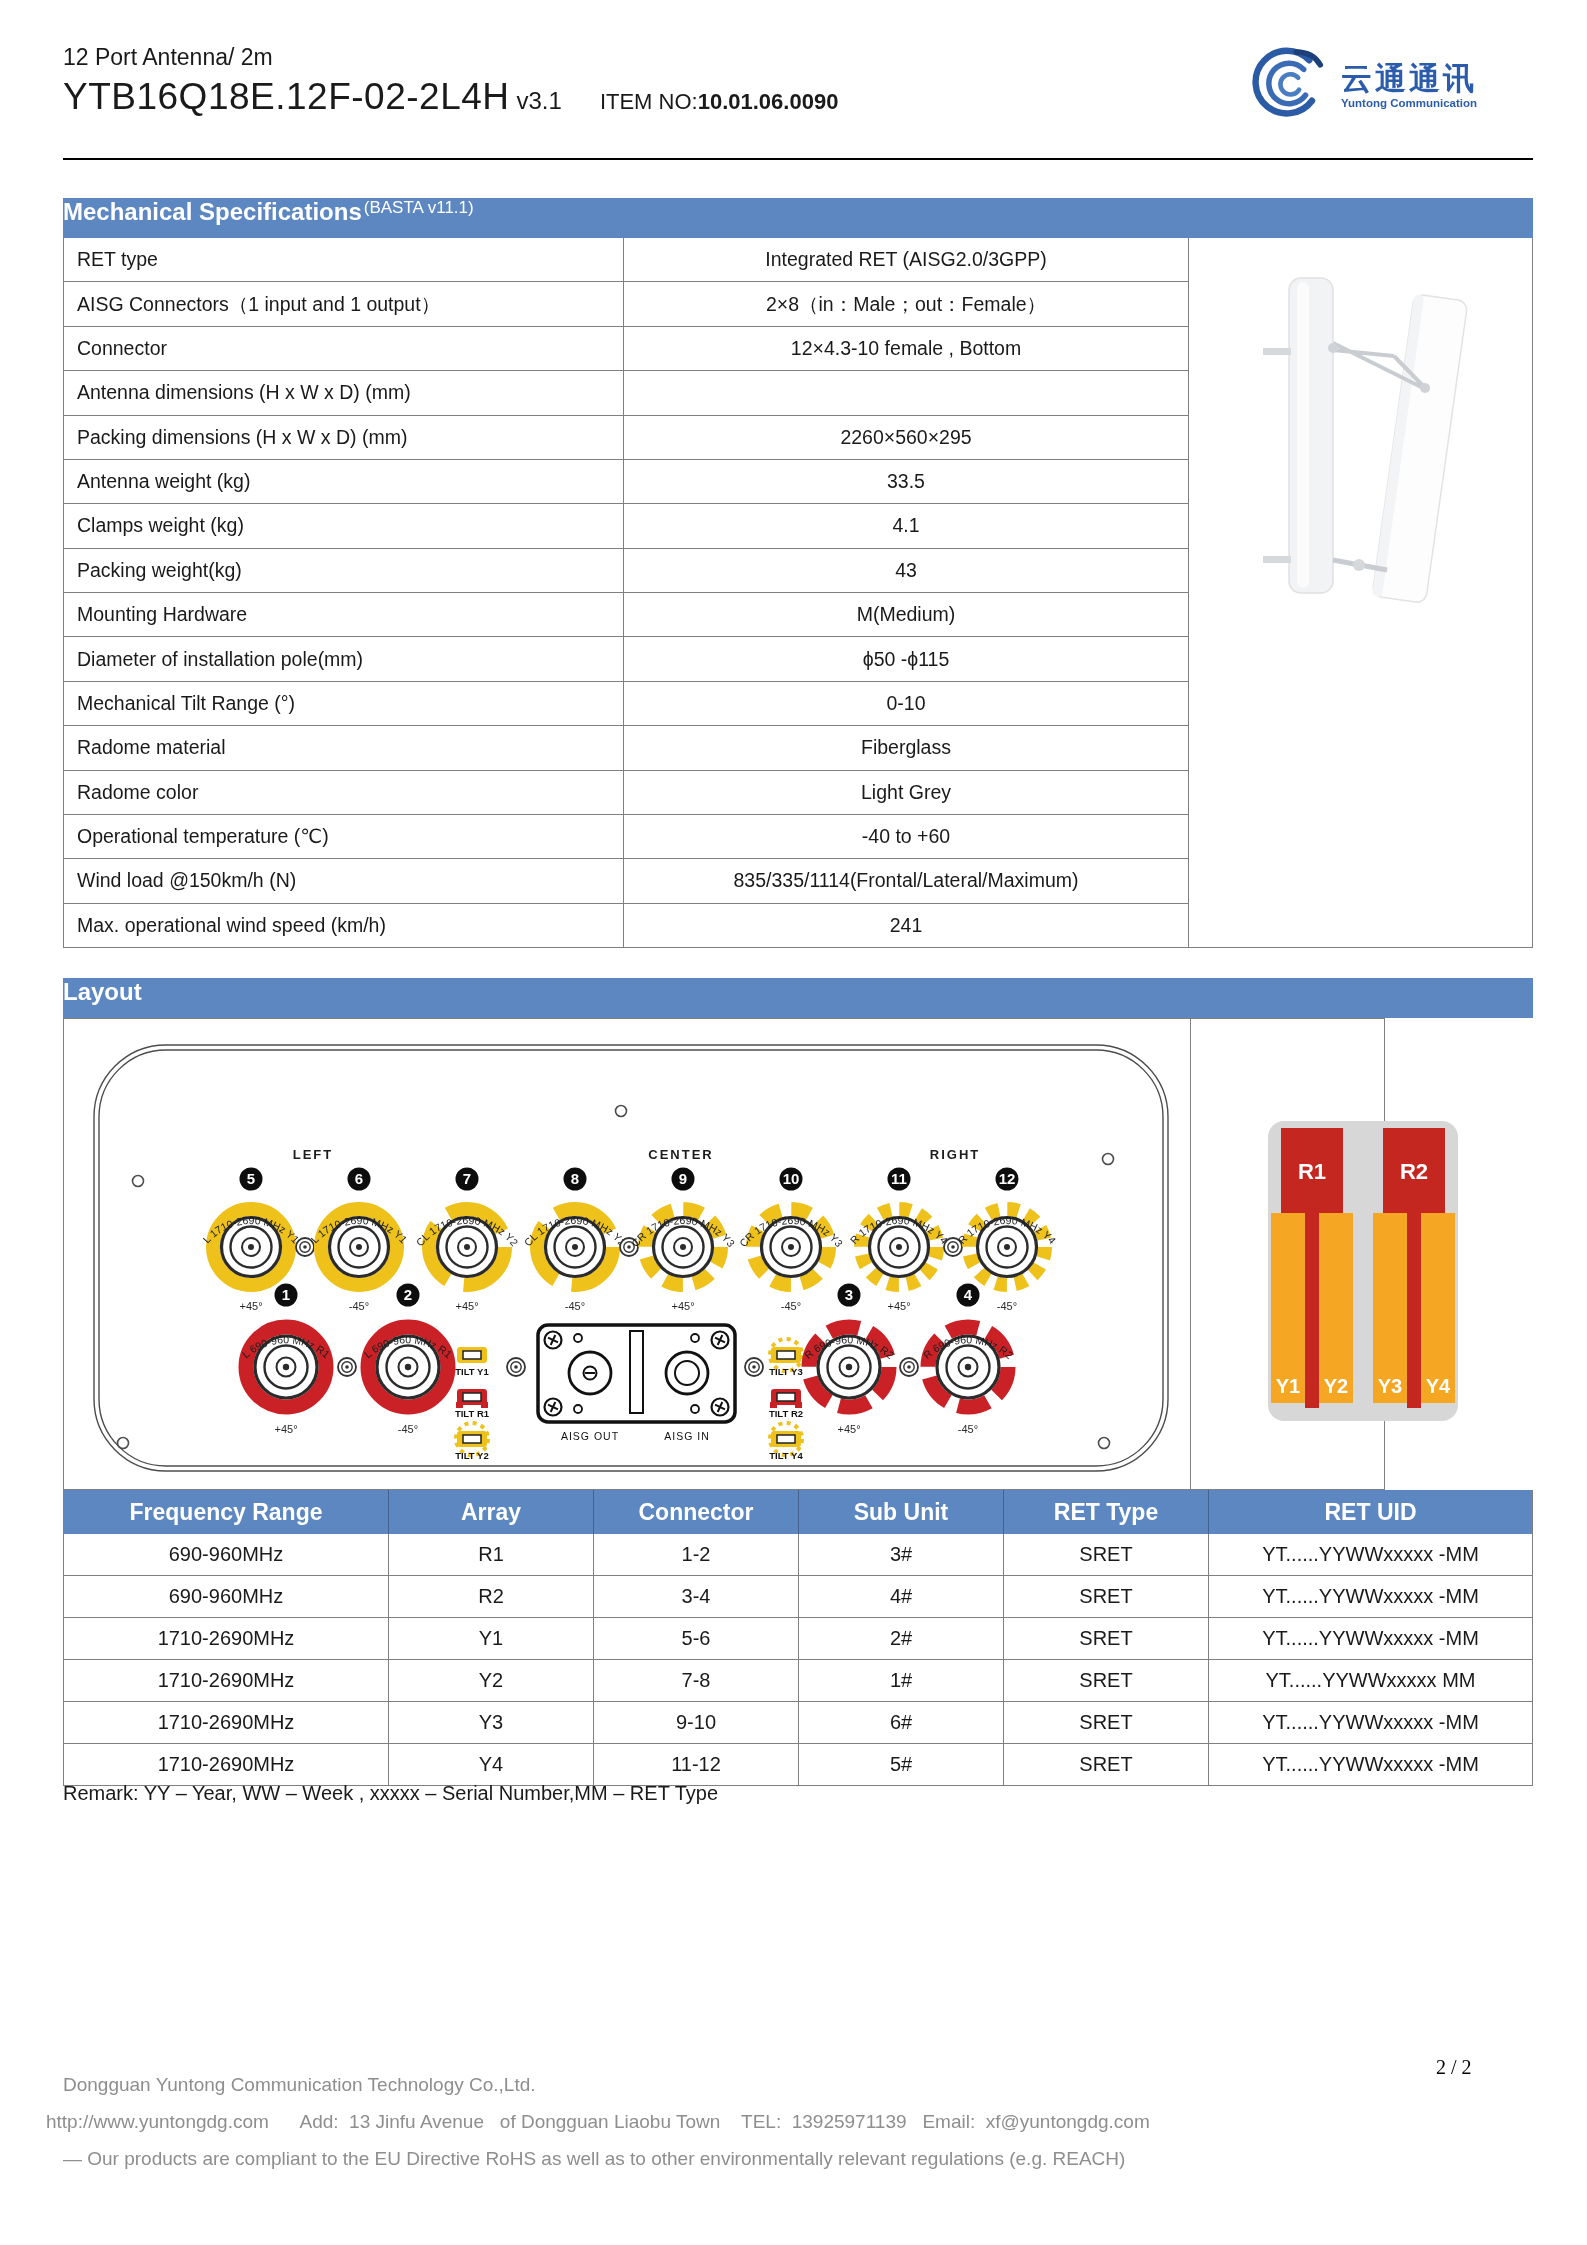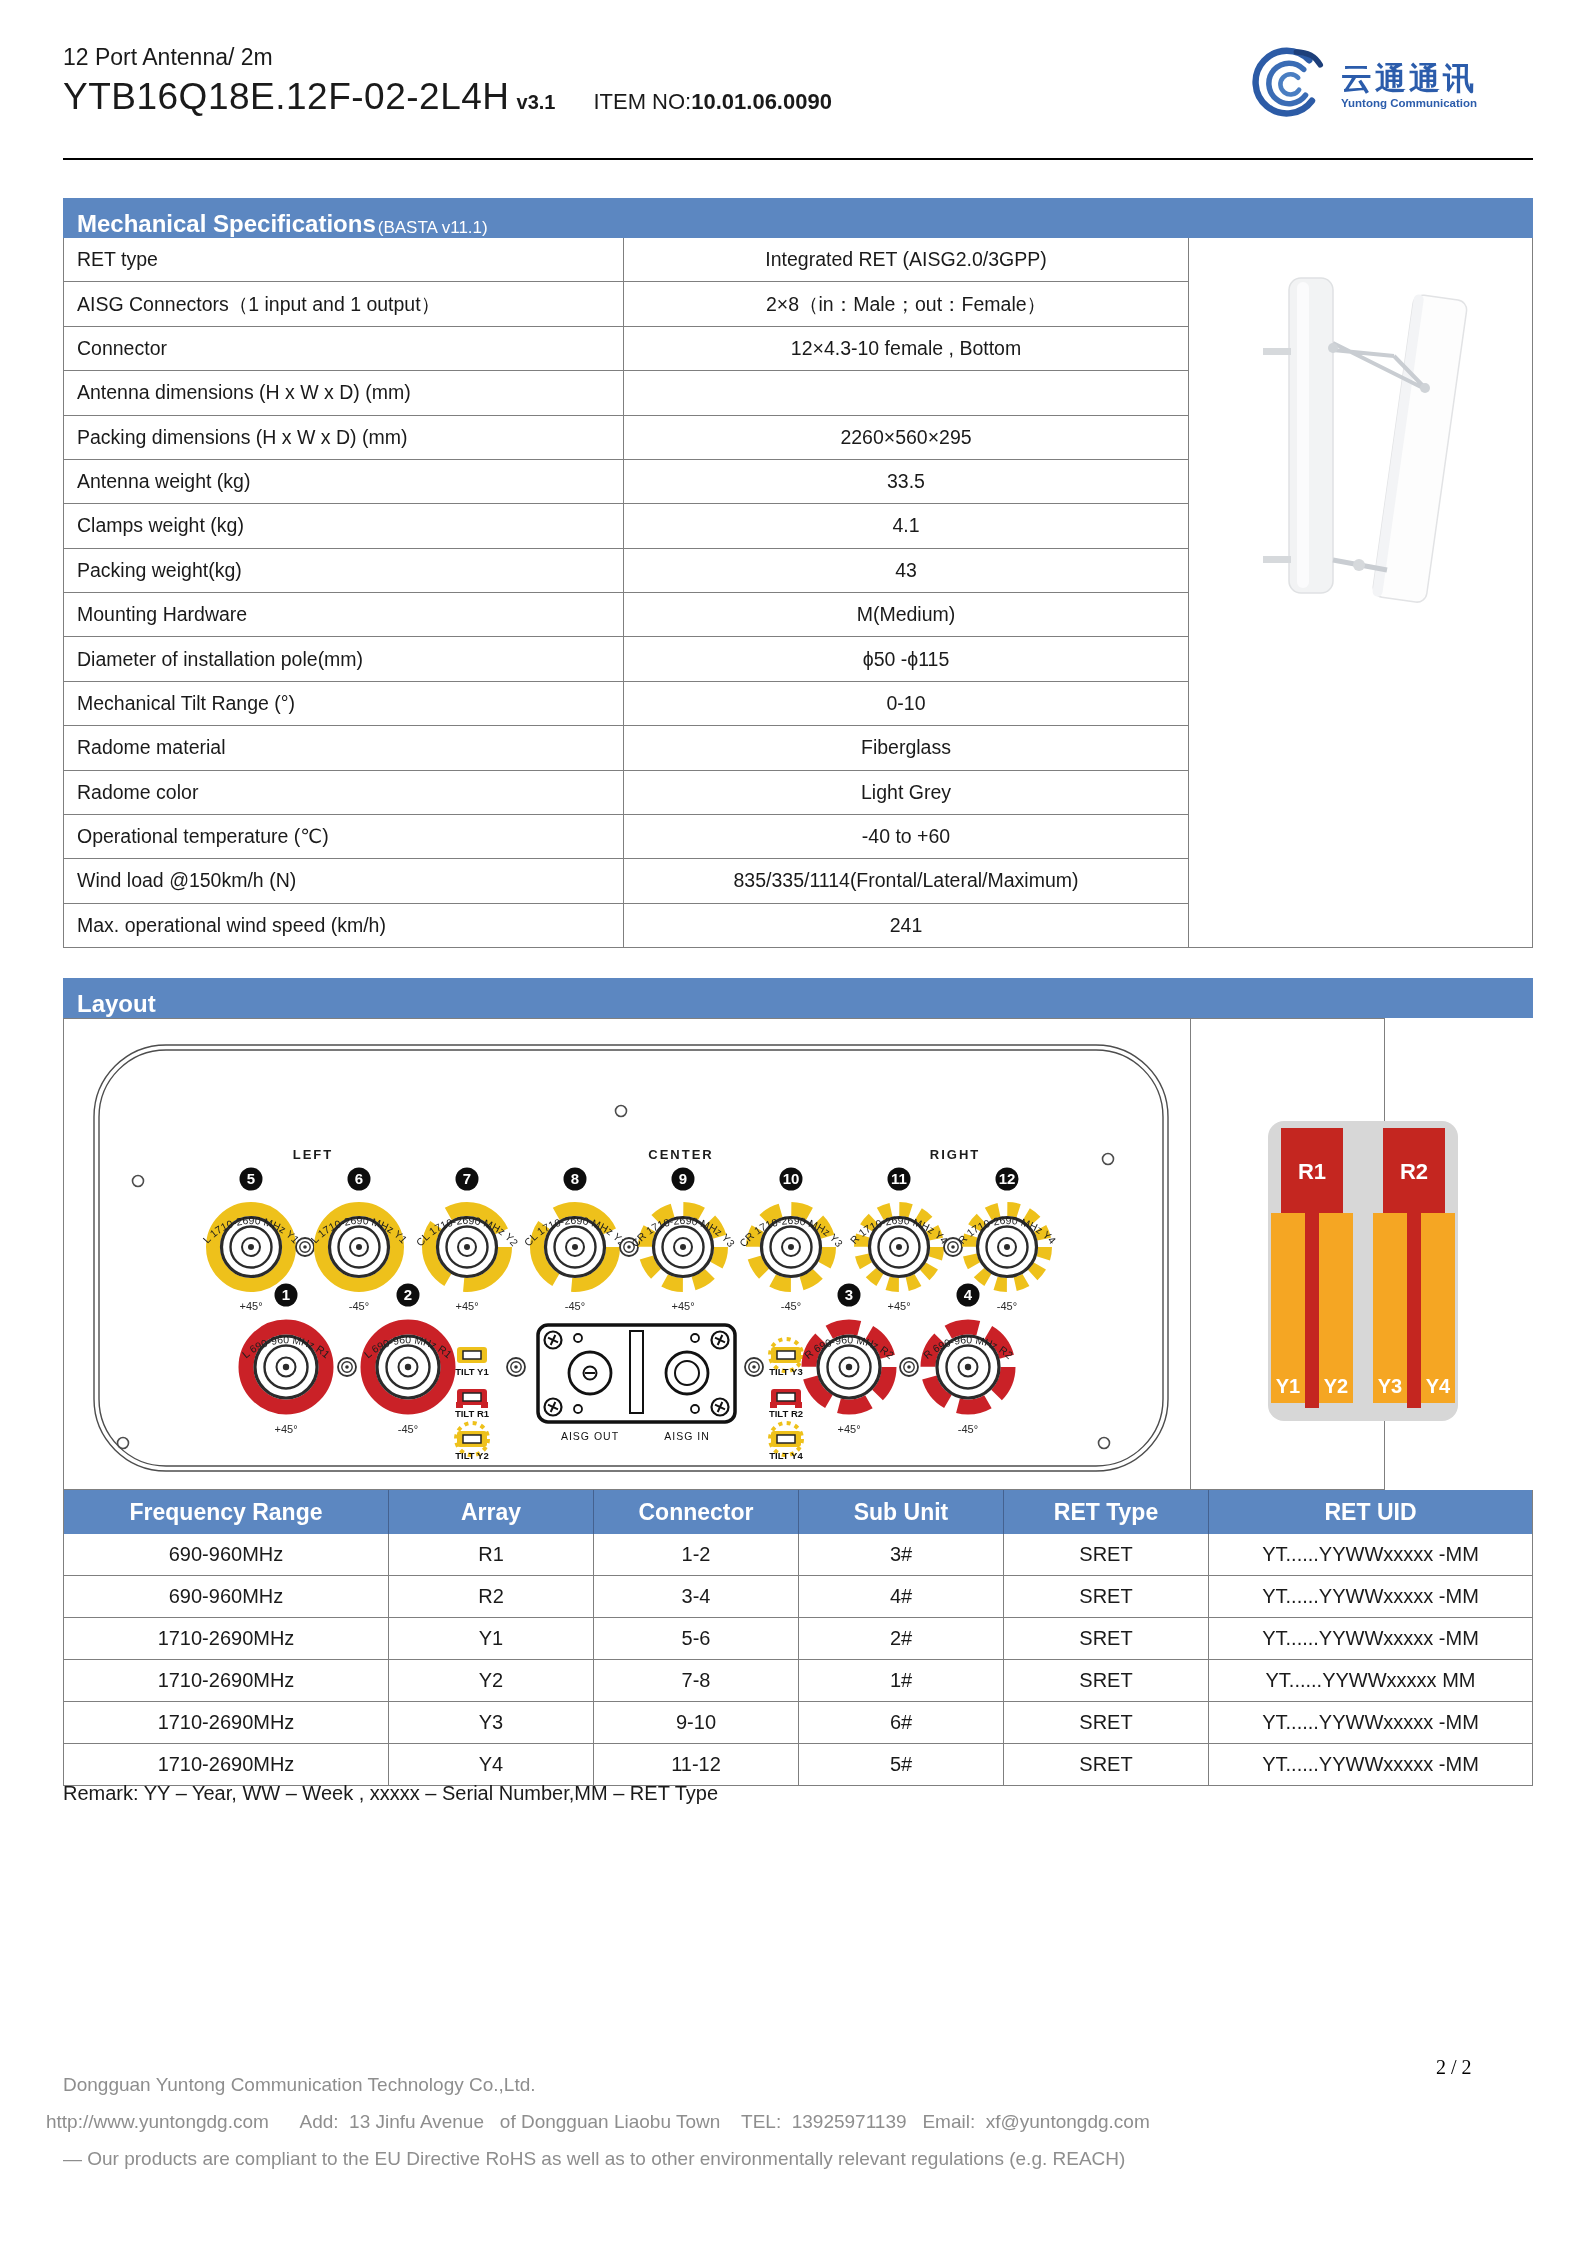--- a/index.html
+++ b/index.html
@@ -7,31 +7,31 @@
     width:1587px;height:2245px;position:relative;background:#ffffff;
     font-family:"Liberation Sans","DejaVu Sans",sans-serif;color:#1a1a1a;
     overflow:hidden;
   }
   .abs{position:absolute;}
 
   
   .hdr-product{left:63px;top:44px;font-size:23px;}
   .hdr-model-row{left:63px;top:76px;display:flex;align-items:baseline;white-space:nowrap;}
   .hdr-model{font-size:37px;letter-spacing:.5px;}
-  .hdr-version{font-size:20px;margin-left:7px;font-weight:bold;}
+  .hdr-version{font-size:24px;margin-left:7px;}
   .hdr-item-label{font-size:22px;margin-left:38px;}
   .hdr-item-no{font-size:22px;font-weight:bold;}
   .hdr-rule{left:63px;top:158px;width:1470px;height:2px;background:#000;}
   .logo{left:1243px;top:40px;display:flex;align-items:center;}
   .logo-txt{display:flex;flex-direction:column;margin-left:6px;}
   .logo-cn{font-size:31px;font-weight:bold;color:#2b5cab;letter-spacing:3px;line-height:1.05;}
   .logo-en{font-size:11.5px;font-weight:bold;color:#2b5cab;margin-top:2px;}
 
   
-  .sec-bar{width:1470px;height:40px;background:#5c87c1;color:#fff;display:flex;align-items:flex-end;padding-left:14px;box-sizing:border-box;}
+  .sec-bar{width:1470px;height:40px;background:#5c87c1;color:#fff;display:flex;align-items:flex-start;box-sizing:border-box;}
   .bar-title{font-size:24px;font-weight:bold;}
   .bar-sub{font-size:17px;margin-left:2px;}
 
   
   .mech-table{left:63px;top:238px;width:1470px;height:710px;display:flex;
     border-left:1px solid #7f7f7f;border-right:1px solid #7f7f7f;border-bottom:1px solid #7f7f7f;box-sizing:border-box;}
   .mech-rows{width:1127px;border-right:1px solid #7f7f7f;box-sizing:border-box;display:flex;flex-direction:column;}
   .mech-row{display:flex;flex:1;border-bottom:1px solid #7f7f7f;box-sizing:border-box;}
   .mech-row:last-child{border-bottom:none;}
   .mech-label{width:560px;box-sizing:border-box;border-right:1px solid #7f7f7f;display:flex;align-items:center;padding-left:13px;font-size:19.5px;}

